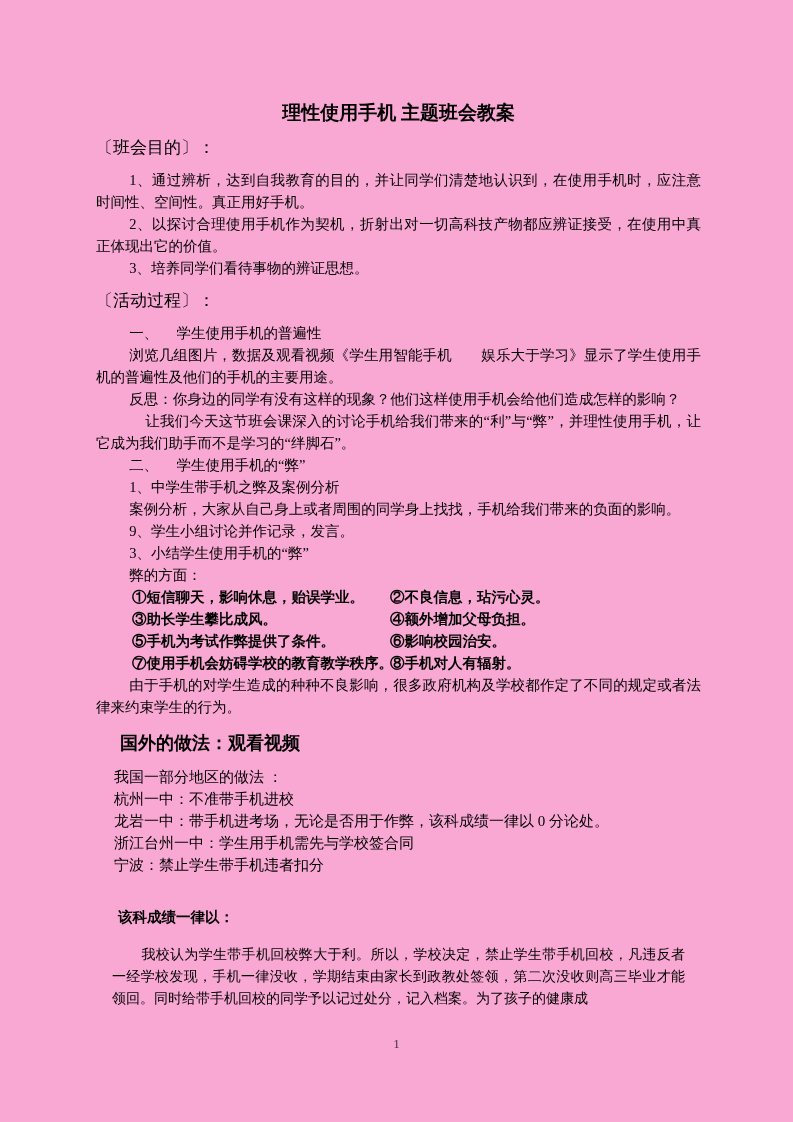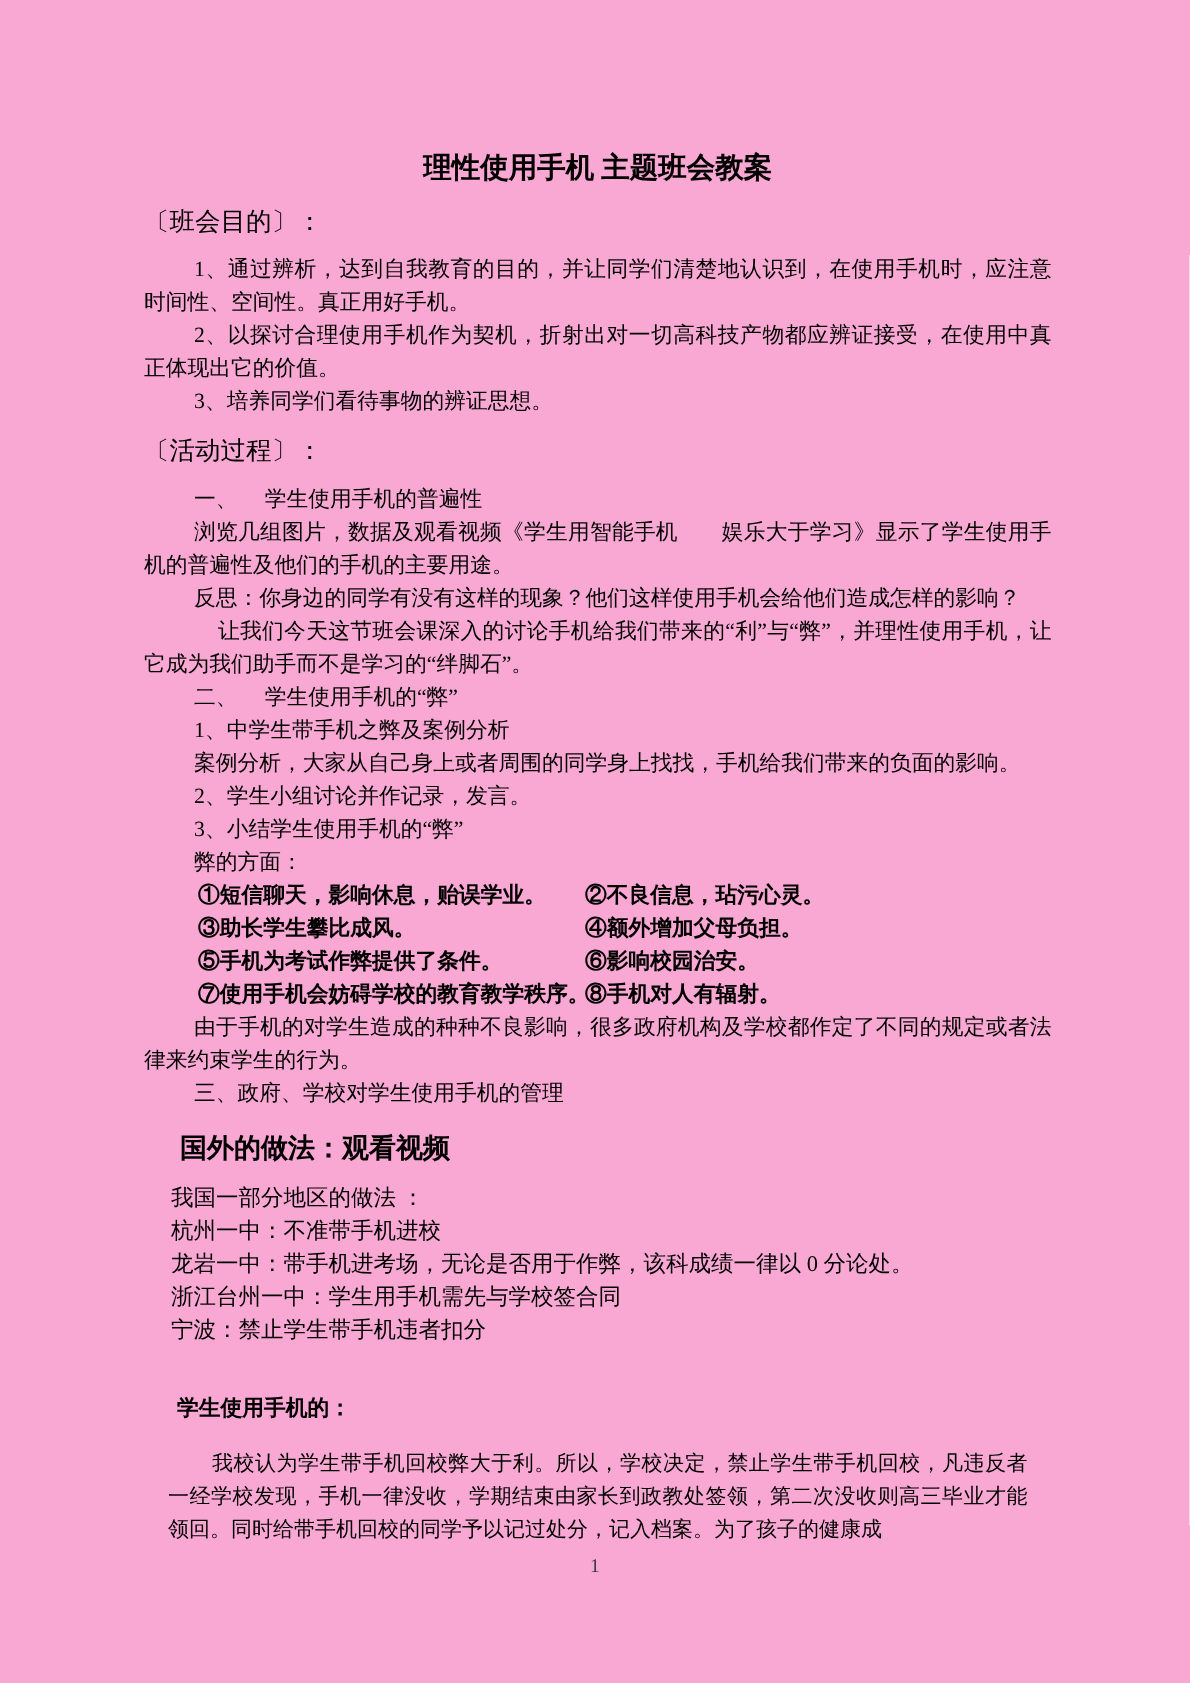--- a/index.html
+++ b/index.html
@@ -66,21 +66,21 @@
   <h2 class="section-heading">〔活动过程〕：</h2>
 
   <p class="body first">一、　 学生使用手机的普遍性</p>
   <p class="body">浏览几组图片，数据及观看视频《学生用智能手机　　娱乐大于学习》显示了学生使用手机的普遍性及他们的手机的主要用途。</p>
   <p class="body">反思：你身边的同学有没有这样的现象？他们这样使用手机会给他们造成怎样的影响？</p>
   <p class="body indent3">让我们今天这节班会课深入的讨论手机给我们带来的“利”与“弊”，并理性使用手机，让它成为我们助手而不是学习的“绊脚石”。</p>
 
   <p class="body">二、　 学生使用手机的“弊”</p>
   <p class="body">1、中学生带手机之弊及案例分析</p>
   <p class="body">案例分析，大家从自己身上或者周围的同学身上找找，手机给我们带来的负面的影响。</p>
-  <p class="body">2、学生小组讨论并作记录，发言。</p>
+  <p class="body">9、学生小组讨论并作记录，发言。</p>
   <p class="body">3、小结学生使用手机的“弊”</p>
   <p class="body">弊的方面：</p>
 
   <div class="cons-row">
     <span>①短信聊天，影响休息，贻误学业。</span>
     <span class="cons-col2">②不良信息，玷污心灵。</span>
   </div>
   <div class="cons-row">
     <span>③助长学生攀比成风。</span>
     <span class="cons-col2">④额外增加父母负担。</span>
@@ -88,29 +88,28 @@
   <div class="cons-row">
     <span>⑤手机为考试作弊提供了条件。</span>
     <span class="cons-col2">⑥影响校园治安。</span>
   </div>
   <div class="cons-row">
     <span>⑦使用手机会妨碍学校的教育教学秩序。</span>
     <span class="cons-col2">⑧手机对人有辐射。</span>
   </div>
 
   <p class="body">由于手机的对学生造成的种种不良影响，很多政府机构及学校都作定了不同的规定或者法律来约束学生的行为。</p>
-  <p class="body">三、政府、学校对学生使用手机的管理</p>
 
   <h2 class="foreign-heading">国外的做法：观看视频</h2>
 
   <div class="domestic">
     <div class="domestic-line">我国一部分地区的做法 ：</div>
     <div class="domestic-line">杭州一中：不准带手机进校</div>
     <div class="domestic-line">龙岩一中：带手机进考场，无论是否用于作弊，该科成绩一律以 0 分论处。</div>
     <div class="domestic-line">浙江台州一中：学生用手机需先与学校签合同</div>
     <div class="domestic-line">宁波：禁止学生带手机违者扣分</div>
   </div>
 
-  <div class="nanyang-heading">学生使用手机的：</div>
+  <div class="nanyang-heading">该科成绩一律以：</div>
   <p class="nanyang-para">我校认为学生带手机回校弊大于利。所以，学校决定，禁止学生带手机回校，凡违反者一经学校发现，手机一律没收，学期结束由家长到政教处签领，第二次没收则高三毕业才能领回。同时给带手机回校的同学予以记过处分，记入档案。为了孩子的健康成</p>
 
   <div class="page-number">1</div>
 </div>
 
 </body></html>

